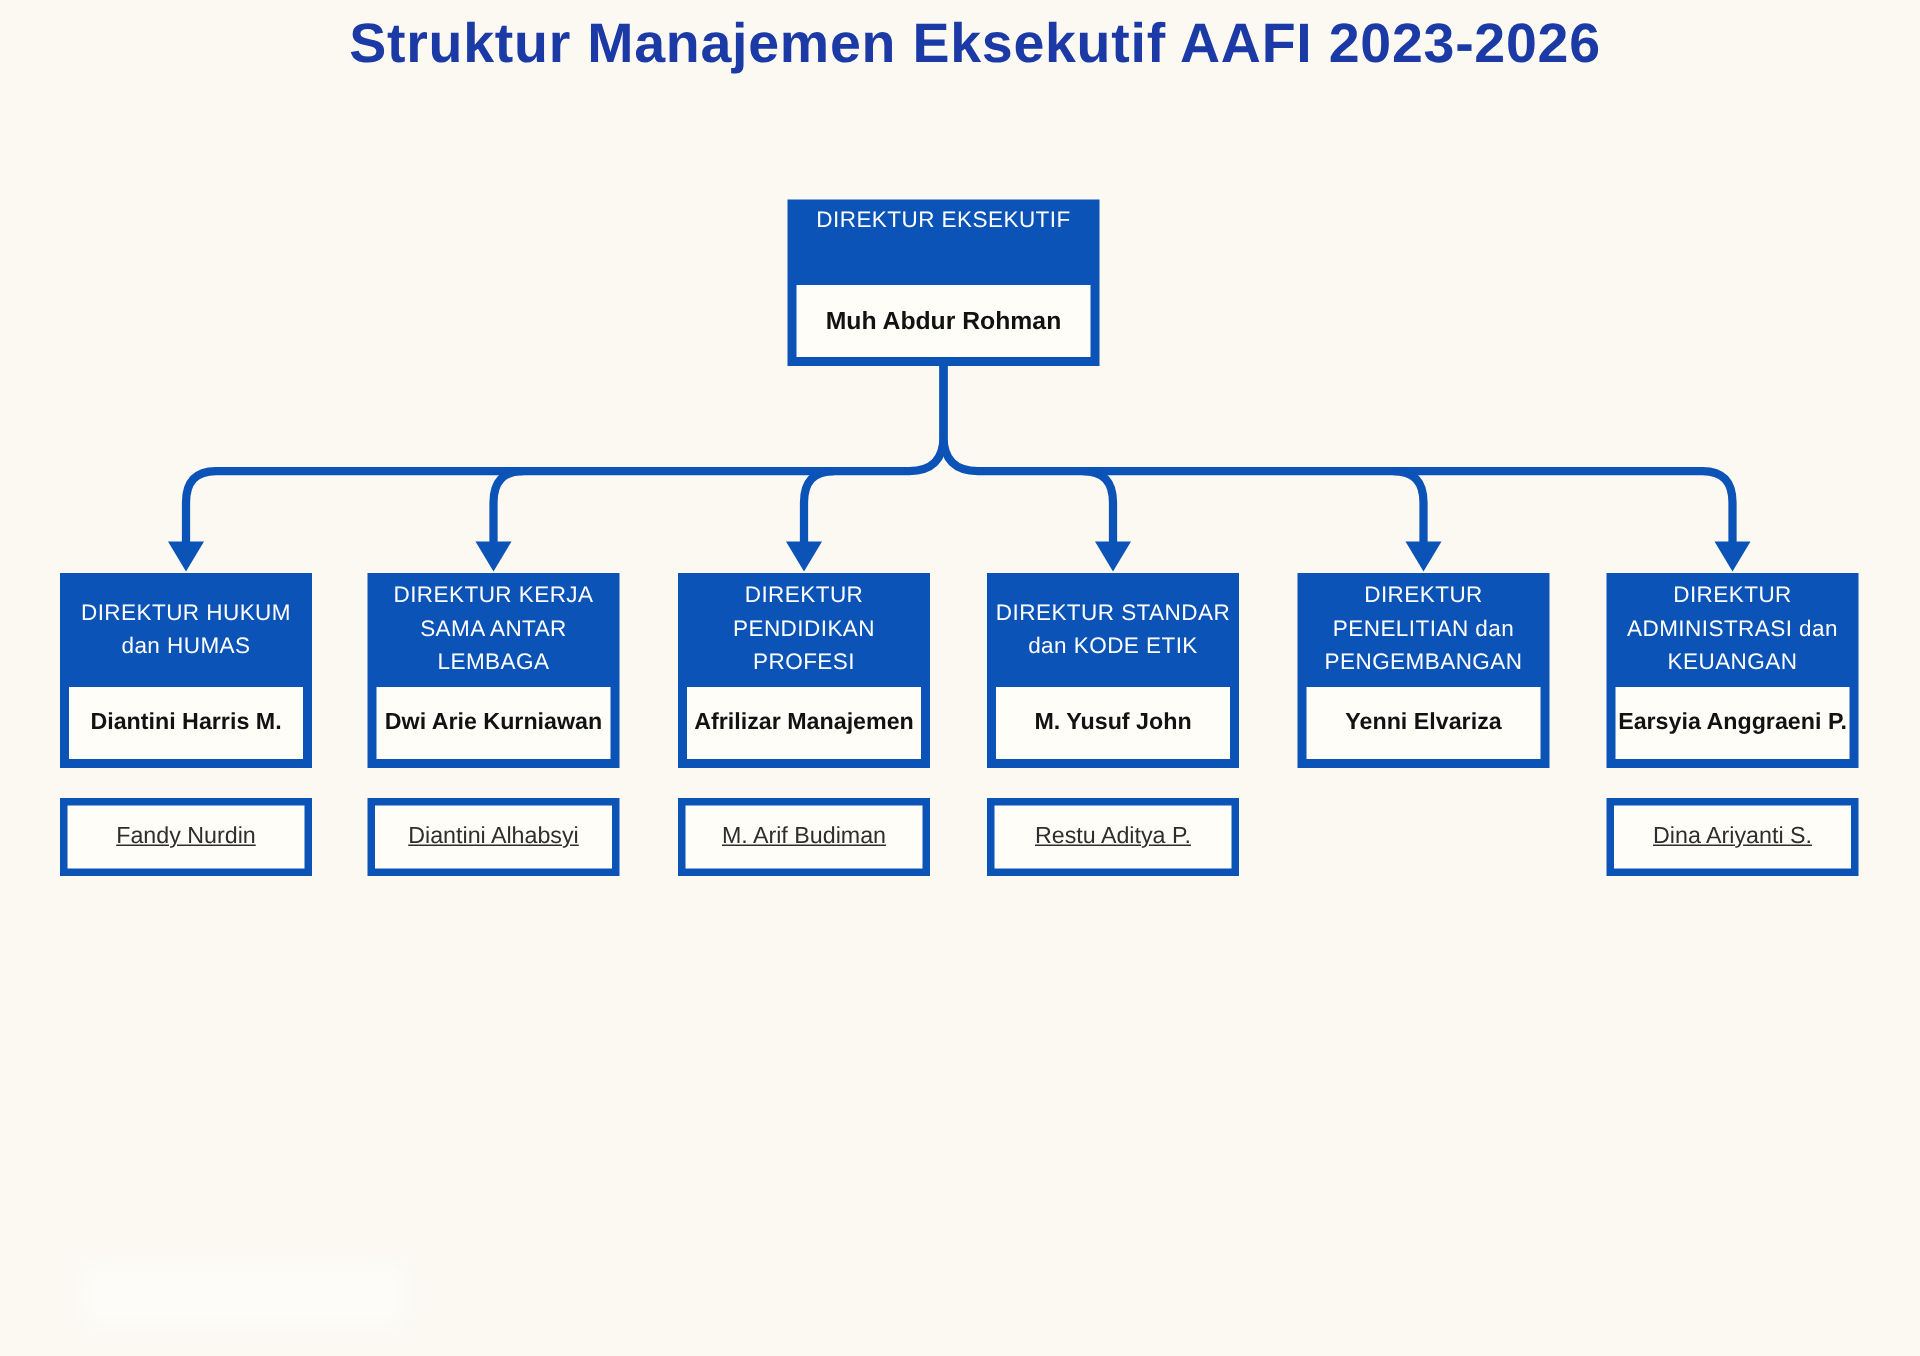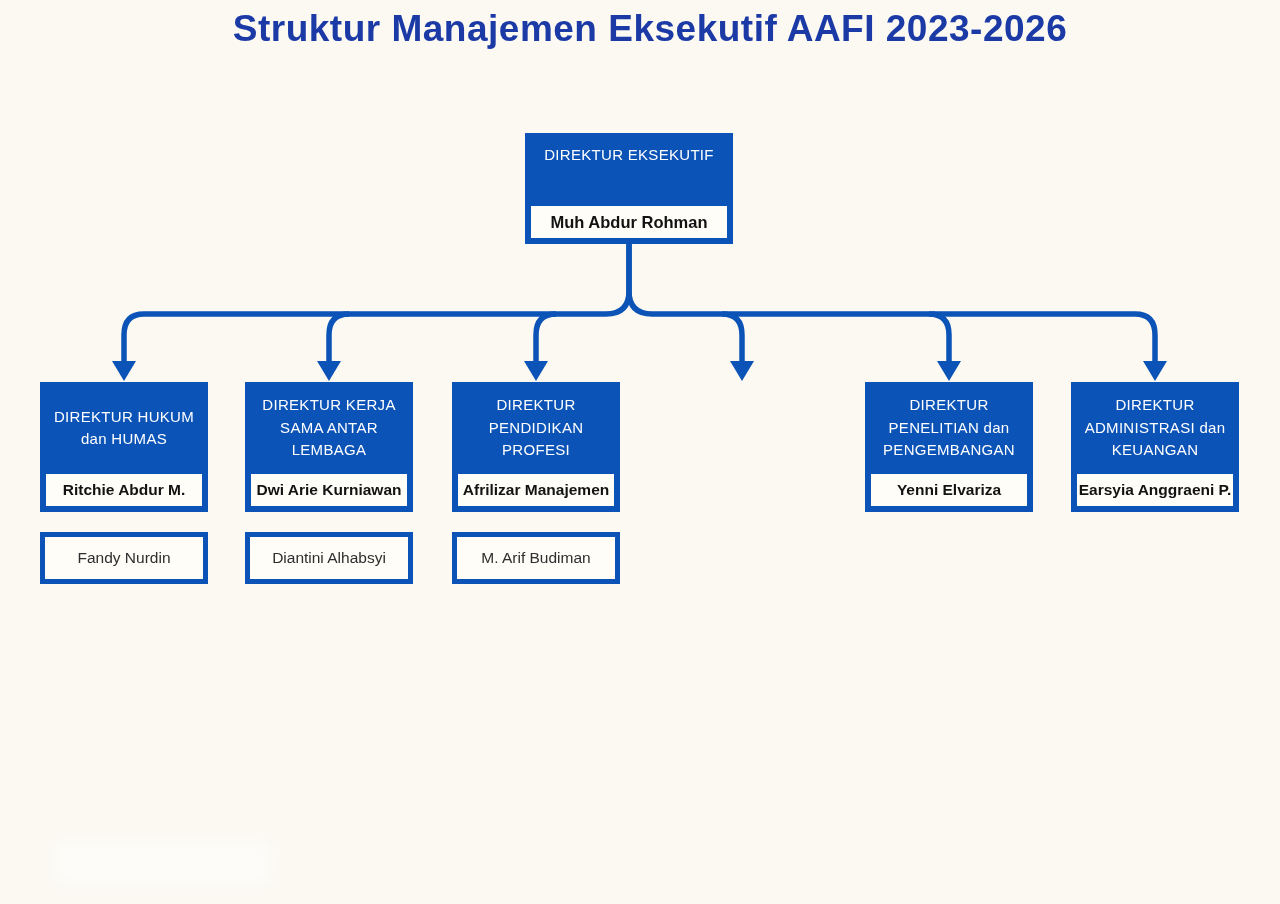--- a/index.html
+++ b/index.html
@@ -63,21 +63,21 @@
     text-align: center;
     color: #ffffff;
     font-size: 15px;
     font-weight: 400;
     line-height: 1.5;
     letter-spacing: 0.3px;
     white-space: pre-line;
     padding: 2px 4px;
   }
   .unit-name {
-    height: 32px;
+    height: 48px;
     margin: 0 6px 6px 6px;
     background: var(--paper-white);
     display: flex;
     align-items: center;
     justify-content: center;
     font-weight: 700;
     font-size: 15.5px;
     color: #121212;
     text-align: center;
   }
@@ -100,20 +100,21 @@
     margin-top: 20px;
     height: 52px;
     border: 5px solid var(--box-blue);
     background: var(--paper-white);
     display: flex;
     align-items: center;
     justify-content: center;
     font-size: 15.5px;
     color: #2e2e2e;
     text-align: center;
+    text-decoration: underline;
   }
   .watermark {
     position: absolute;
     left: 55px;
     top: 842px;
     width: 215px;
     height: 42px;
     background: rgba(255, 255, 255, 0.55);
     border-radius: 8px;
     filter: blur(7px);
@@ -145,21 +146,21 @@
     <div class="unit">
       <div class="unit-header">DIREKTUR EKSEKUTIF</div>
       <div class="unit-name">Muh Abdur Rohman</div>
     </div>
   </div>
 
   <div class="col" style="left:40px">
     <div class="unit">
       <div class="unit-header">DIREKTUR HUKUM
 dan HUMAS</div>
-      <div class="unit-name">Ritchie Abdur M.</div>
+      <div class="unit-name">Diantini Harris M.</div>
     </div>
     <div class="sub-box">
       <span>Fandy Nurdin</span>
     </div>
   </div>
 
   <div class="col" style="left:245px">
     <div class="unit">
       <div class="unit-header">DIREKTUR KERJA
 SAMA ANTAR
@@ -176,34 +177,47 @@
       <div class="unit-header">DIREKTUR
 PENDIDIKAN
 PROFESI</div>
       <div class="unit-name">Afrilizar Manajemen</div>
     </div>
     <div class="sub-box">
       <span>M. Arif Budiman</span>
     </div>
   </div>
 
+  <div class="col" style="left:658px">
+    <div class="unit">
+      <div class="unit-header">DIREKTUR STANDAR
+dan KODE ETIK</div>
+      <div class="unit-name">M. Yusuf John</div>
+    </div>
+    <div class="sub-box">
+      <span>Restu Aditya P.</span>
+    </div>
+  </div>
 
   <div class="col" style="left:865px">
     <div class="unit">
       <div class="unit-header">DIREKTUR
 PENELITIAN dan
 PENGEMBANGAN</div>
       <div class="unit-name">Yenni Elvariza</div>
     </div>
   </div>
 
   <div class="col" style="left:1071px">
     <div class="unit">
       <div class="unit-header">DIREKTUR
 ADMINISTRASI dan
 KEUANGAN</div>
       <div class="unit-name">Earsyia Anggraeni P.</div>
     </div>
+    <div class="sub-box">
+      <span>Dina Ariyanti S.</span>
+    </div>
   </div>
 
   <div class="watermark"></div>
 
 </div>
 
 </body></html>

